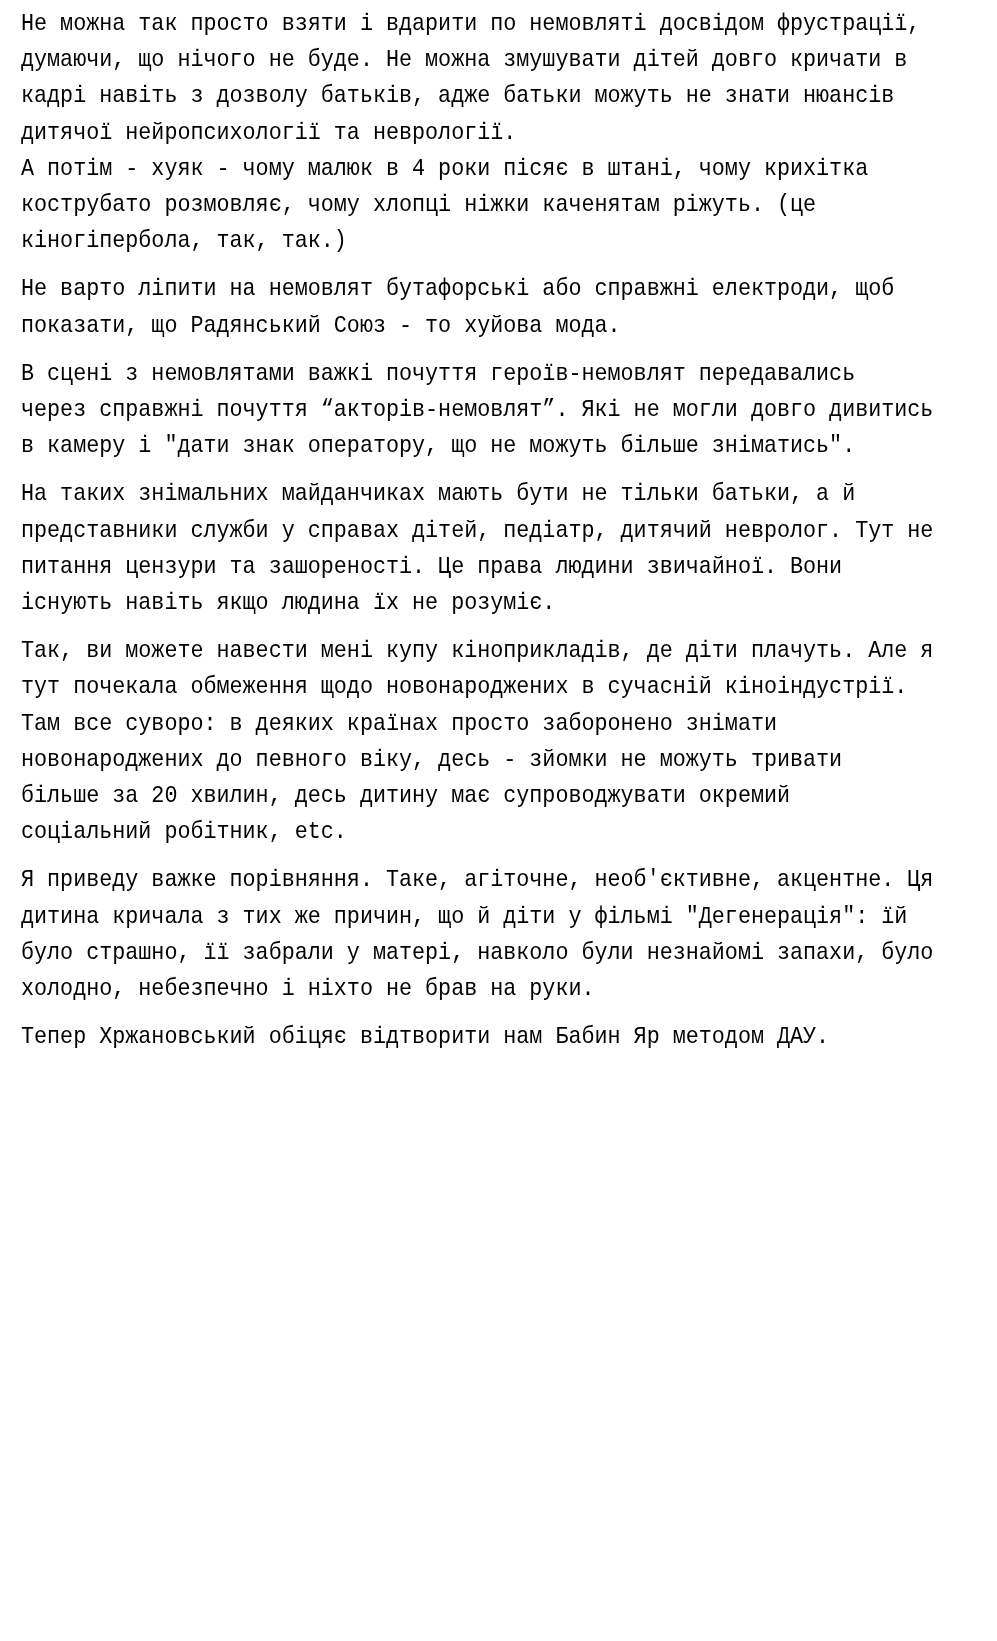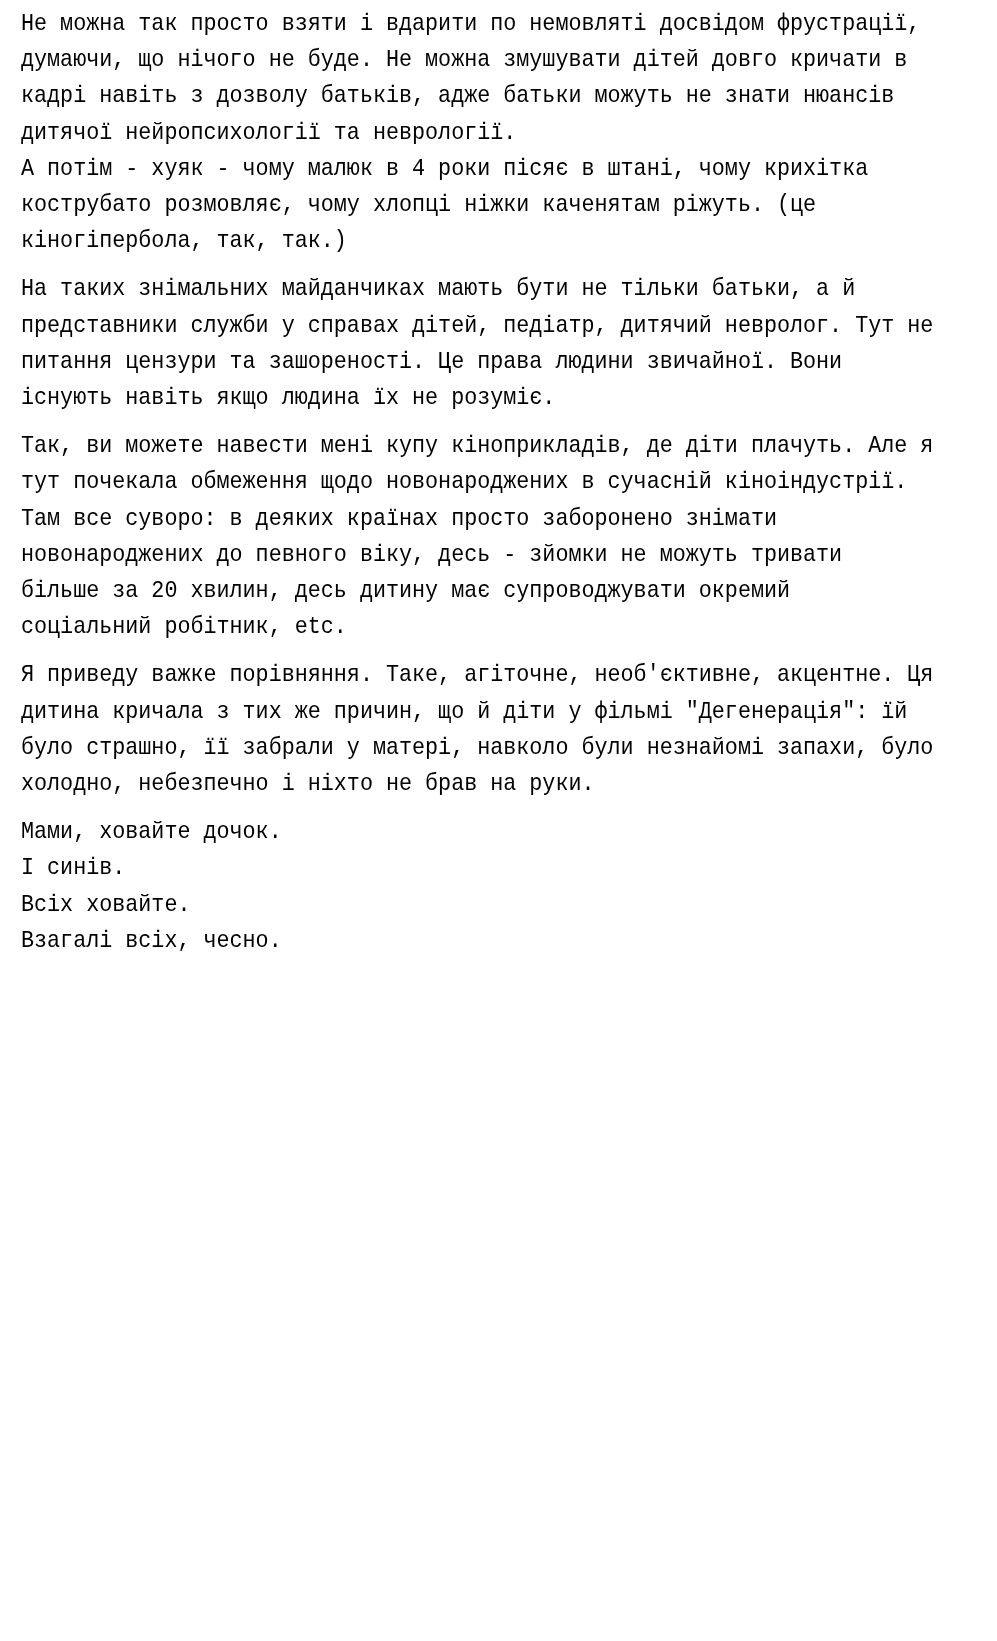--- a/index.html
+++ b/index.html
@@ -25,38 +25,44 @@
   <p class="para">
     <span class="line">Не можна так просто взяти і вдарити по немовляті досвідом фрустрації,</span>
     <span class="line">думаючи, що нічого не буде. Не можна змушувати дітей довго кричати в</span>
     <span class="line">кадрі навіть з дозволу батьків, адже батьки можуть не знати нюансів</span>
     <span class="line">дитячої нейропсихології та неврології.</span>
     <span class="line">А потім - хуяк - чому малюк в 4 роки пісяє в штані, чому крихітка</span>
     <span class="line">кострубато розмовляє, чому хлопці ніжки каченятам ріжуть. (це</span>
     <span class="line">кіногіпербола, так, так.)</span>
   </p>
   <p class="para">
+    <span class="line">Не варто ліпити на немовлят бутафорські або справжні електроди, щоб</span>
+    <span class="line">показати, що Радянський Союз - то хуйова мода.</span>
+  </p>
+  <p class="para">
+    <span class="line">В сцені з немовлятами важкі почуття героїв-немовлят передавались</span>
+    <span class="line">через справжні почуття “акторів-немовлят”. Які не могли довго дивитись</span>
+    <span class="line">в камеру і "дати знак оператору, що не можуть більше зніматись".</span>
+  </p>
+  <p class="para">
     <span class="line">На таких знімальних майданчиках мають бути не тільки батьки, а й</span>
     <span class="line">представники служби у справах дітей, педіатр, дитячий невролог. Тут не</span>
     <span class="line">питання цензури та зашореності. Це права людини звичайної. Вони</span>
     <span class="line">існують навіть якщо людина їх не розуміє.</span>
   </p>
   <p class="para">
     <span class="line">Так, ви можете навести мені купу кінoприкладів, де діти плачуть. Але я</span>
     <span class="line">тут почекала обмеження щодо новонароджених в сучасній кіноіндустрії.</span>
     <span class="line">Там все суворо: в деяких країнах просто заборонено знімати</span>
     <span class="line">новонароджених до певного віку, десь - зйомки не можуть тривати</span>
     <span class="line">більше за 20 хвилин, десь дитину має супроводжувати окремий</span>
     <span class="line">соціальний робітник, etc.</span>
   </p>
   <p class="para">
     <span class="line">Я приведу важке порівняння. Таке, агіточне, необ'єктивне, акцентне. Ця</span>
     <span class="line">дитина кричала з тих же причин, що й діти у фільмі "Дегенерація": їй</span>
     <span class="line">було страшно, її забрали у матері, навколо були незнайомі запахи, було</span>
     <span class="line">холодно, небезпечно і ніхто не брав на руки.</span>
   </p>
   <p class="para">
-    <span class="line">Мами, ховайте дочок.</span>
-    <span class="line">І синів.</span>
-    <span class="line">Всіх ховайте.</span>
-    <span class="line">Взагалі всіх, чесно.</span>
+    <span class="line">Тепер Хржановський обіцяє відтворити нам Бабин Яр методом ДАУ.</span>
   </p>
 </div>
 
 </body></html>

